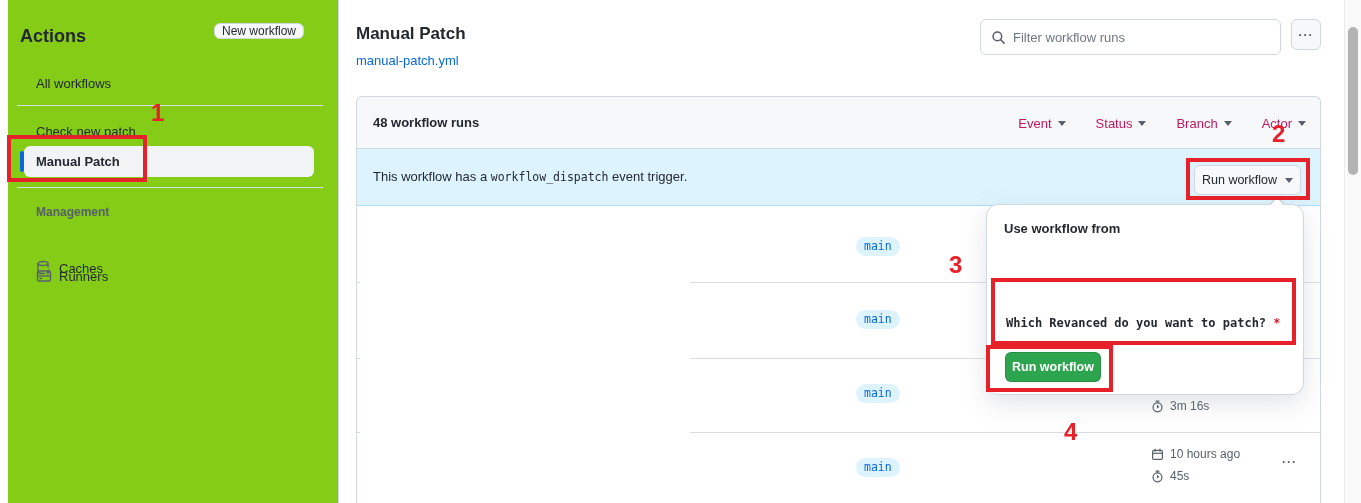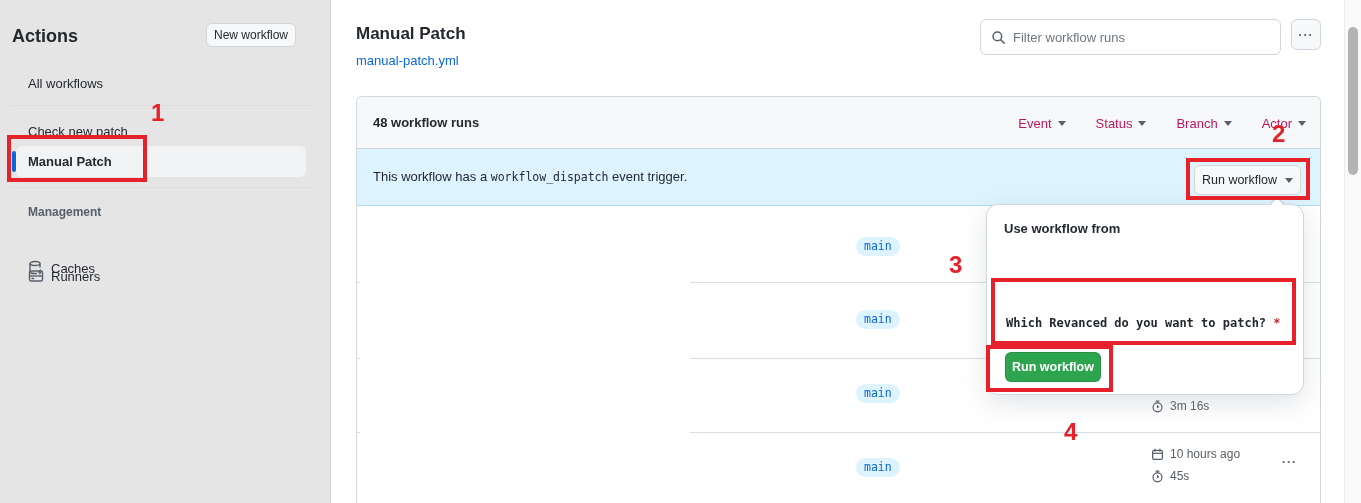--- a/index.html
+++ b/index.html
@@ -5,25 +5,25 @@
   * { margin:0; padding:0; box-sizing:border-box; }
   html,body { width:1361px; height:503px; overflow:hidden; background:#fff;
     font-family:"Liberation Sans", sans-serif; color:#24292f; }
   .abs { position:absolute; }
   #stage { position:relative; width:1361px; height:503px; background:#fff; }
 
   
   .top-accent { left:220px; top:0; width:88px; height:3px; background:#f4745e; }
 
   
-  .sidebar { left:0; top:0; width:331px; height:503px; background:#e5e5e5; border-right:1px solid #d0d7de;padding-left:14px; }
+  .sidebar { left:8px; top:0; width:331px; height:503px; background:#84cc16; border-right:1px solid #d0d7de;padding-left:14px; }
   .sb-title { left:12px; top:26px; font-size:18px; font-weight:700; }
   .btn-light { background:#f6f8fa; border:1px solid #d0d7de; border-radius:6px;
     font-size:12px; font-weight:500; color:#24292f; display:flex; align-items:center; justify-content:center; }
-  .sb-new { left:206px; top:23px; width:90px; height:24px; }
+  .sb-new { left:206px; top:23px; width:90px; height:16px; }
   .sb-item { left:28px; font-size:13px; color:#24292f; }
   .sb-divider { left:9px; width:306px; height:1px; background:#d8dee4; }
   .sb-selected-bg { left:16px; top:146px; width:290px; height:31px; background:#f1f3f5; border-radius:6px; }
   .sb-accent { left:12px; top:151px; width:4px; height:21px; background:#0969da; border-radius:2px; }
   .sb-section { left:28px; font-size:12px; font-weight:600; color:#57606a; }
   .sb-icon { width:16px; height:16px; }
 
   
   .page-title { left:356px; top:24px; font-size:17px; font-weight:600; }
   .file-link { left:356px; top:53px; font-size:13px; color:#0969da; text-decoration:none; }

